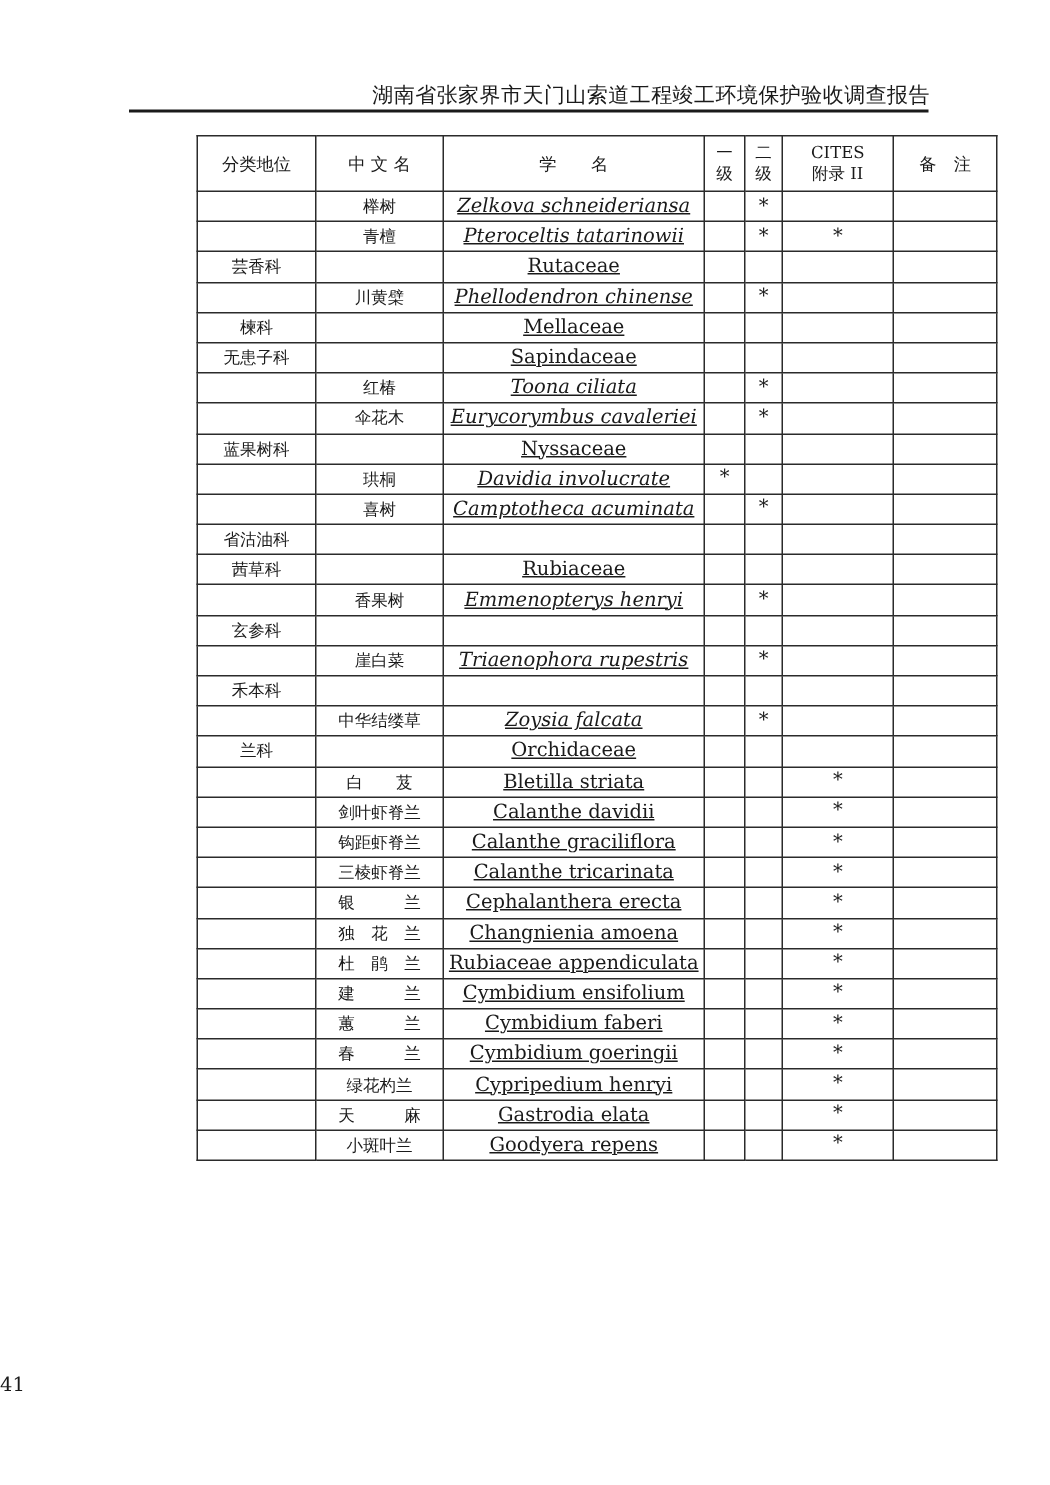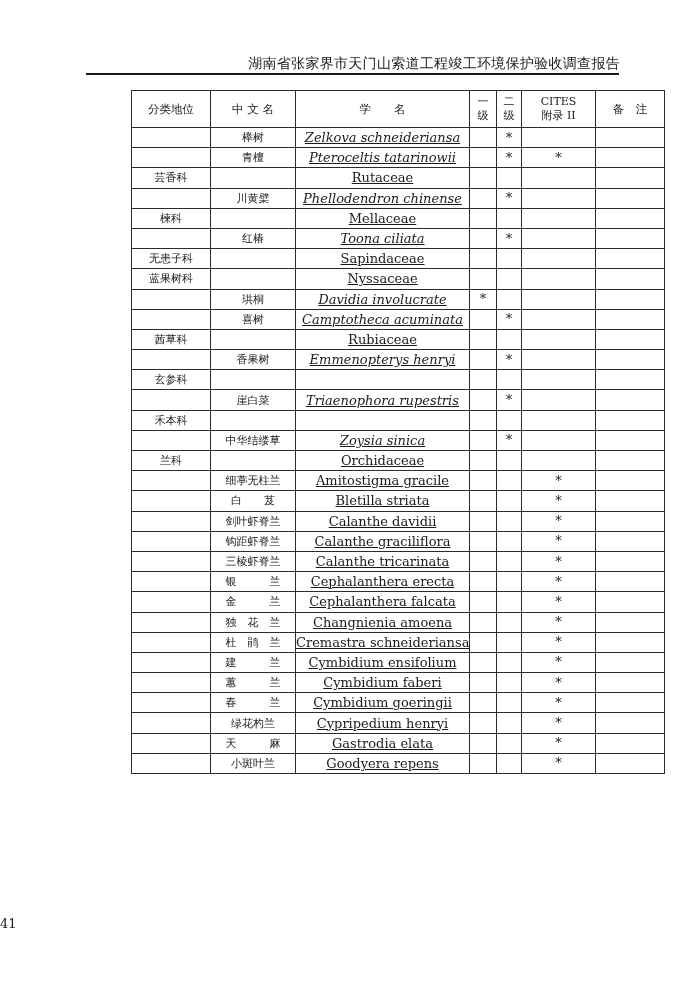--- a/index.html
+++ b/index.html
@@ -161,34 +161,43 @@
       <tr>
     <td class="cn">楝科</td>
     <td class="cn"></td>
     <td class="sci">Mellaceae</td>
     <td class="star"></td>
     <td class="star"></td>
     <td class="star"></td>
     <td></td>
   </tr>
       <tr>
+    <td class="cn">无患子科</td>
+    <td class="cn"></td>
+    <td class="sci">Sapindaceae</td>
+    <td class="star"></td>
+    <td class="star"></td>
+    <td class="star"></td>
+    <td></td>
+  </tr>
+      <tr>
     <td class="cn"></td>
     <td class="cn">红椿</td>
     <td class="sci italic">Toona ciliata</td>
     <td class="star"></td>
     <td class="star">*</td>
     <td class="star"></td>
     <td></td>
   </tr>
       <tr>
-    <td class="cn">无患子科</td>
-    <td class="cn"></td>
-    <td class="sci">Sapindaceae</td>
-    <td class="star"></td>
-    <td class="star"></td>
+    <td class="cn"></td>
+    <td class="cn">伞花木</td>
+    <td class="sci italic">Eurycorymbus cavaleriei</td>
+    <td class="star"></td>
+    <td class="star">*</td>
     <td class="star"></td>
     <td></td>
   </tr>
       <tr>
     <td class="cn">蓝果树科</td>
     <td class="cn"></td>
     <td class="sci">Nyssaceae</td>
     <td class="star"></td>
     <td class="star"></td>
     <td class="star"></td>
@@ -206,20 +215,29 @@
       <tr>
     <td class="cn"></td>
     <td class="cn">喜树</td>
     <td class="sci italic">Camptotheca acuminata</td>
     <td class="star"></td>
     <td class="star">*</td>
     <td class="star"></td>
     <td></td>
   </tr>
       <tr>
+    <td class="cn">省沽油科</td>
+    <td class="cn"></td>
+    <td class="sci"></td>
+    <td class="star"></td>
+    <td class="star"></td>
+    <td class="star"></td>
+    <td></td>
+  </tr>
+      <tr>
     <td class="cn">茜草科</td>
     <td class="cn"></td>
     <td class="sci">Rubiaceae</td>
     <td class="star"></td>
     <td class="star"></td>
     <td class="star"></td>
     <td></td>
   </tr>
       <tr>
     <td class="cn"></td>
@@ -253,42 +271,33 @@
     <td class="cn"></td>
     <td class="sci"></td>
     <td class="star"></td>
     <td class="star"></td>
     <td class="star"></td>
     <td></td>
   </tr>
       <tr>
     <td class="cn"></td>
     <td class="cn">中华结缕草</td>
-    <td class="sci italic">Zoysia sinica</td>
+    <td class="sci italic">Zoysia falcata</td>
     <td class="star"></td>
     <td class="star">*</td>
     <td class="star"></td>
     <td></td>
   </tr>
       <tr>
     <td class="cn">兰科</td>
     <td class="cn"></td>
     <td class="sci">Orchidaceae</td>
     <td class="star"></td>
     <td class="star"></td>
     <td class="star"></td>
-    <td></td>
-  </tr>
-      <tr>
-    <td class="cn"></td>
-    <td class="cn">细葶无柱兰</td>
-    <td class="sci">Amitostigma gracile</td>
-    <td class="star"></td>
-    <td class="star"></td>
-    <td class="star">*</td>
     <td></td>
   </tr>
       <tr>
     <td class="cn"></td>
     <td class="cn">白　　芨</td>
     <td class="sci">Bletilla striata</td>
     <td class="star"></td>
     <td class="star"></td>
     <td class="star">*</td>
     <td></td>
@@ -324,40 +333,31 @@
     <td class="cn"></td>
     <td class="cn">银　　　兰</td>
     <td class="sci">Cephalanthera erecta</td>
     <td class="star"></td>
     <td class="star"></td>
     <td class="star">*</td>
     <td></td>
   </tr>
       <tr>
     <td class="cn"></td>
-    <td class="cn">金　　　兰</td>
-    <td class="sci">Cephalanthera falcata</td>
-    <td class="star"></td>
-    <td class="star"></td>
-    <td class="star">*</td>
-    <td></td>
-  </tr>
-      <tr>
-    <td class="cn"></td>
     <td class="cn">独　花　兰</td>
     <td class="sci">Changnienia amoena</td>
     <td class="star"></td>
     <td class="star"></td>
     <td class="star">*</td>
     <td></td>
   </tr>
       <tr>
     <td class="cn"></td>
     <td class="cn">杜　鹃　兰</td>
-    <td class="sci">Cremastra schneideriansa</td>
+    <td class="sci">Rubiaceae appendiculata</td>
     <td class="star"></td>
     <td class="star"></td>
     <td class="star">*</td>
     <td></td>
   </tr>
       <tr>
     <td class="cn"></td>
     <td class="cn">建　　　兰</td>
     <td class="sci">Cymbidium ensifolium</td>
     <td class="star"></td>

